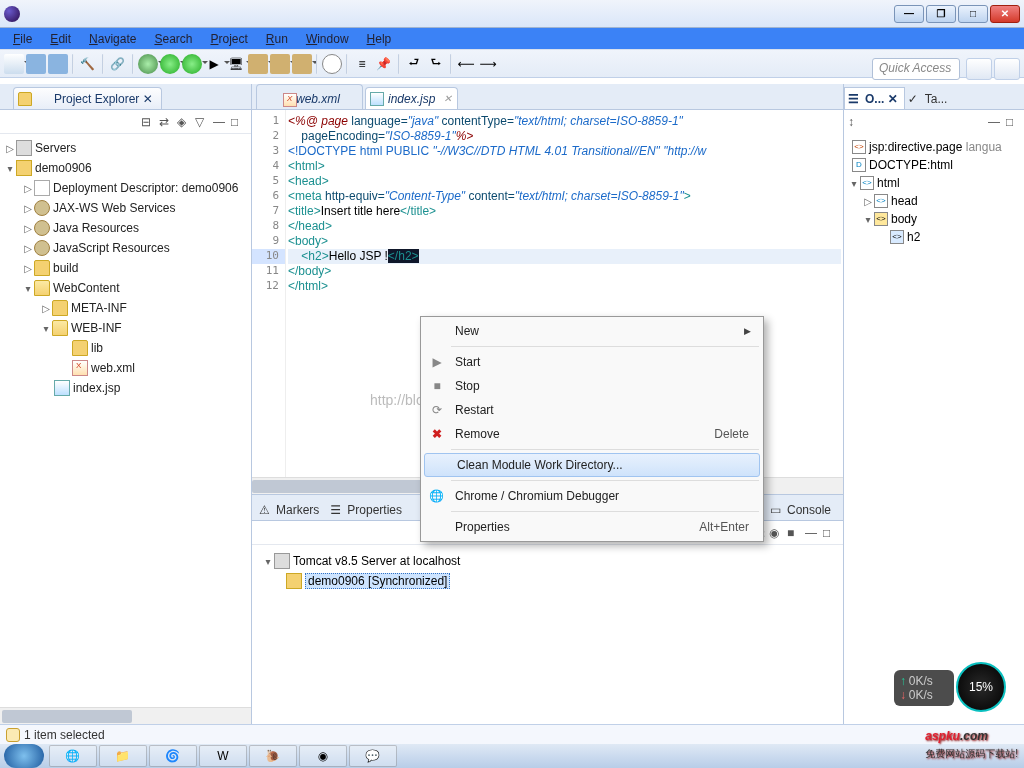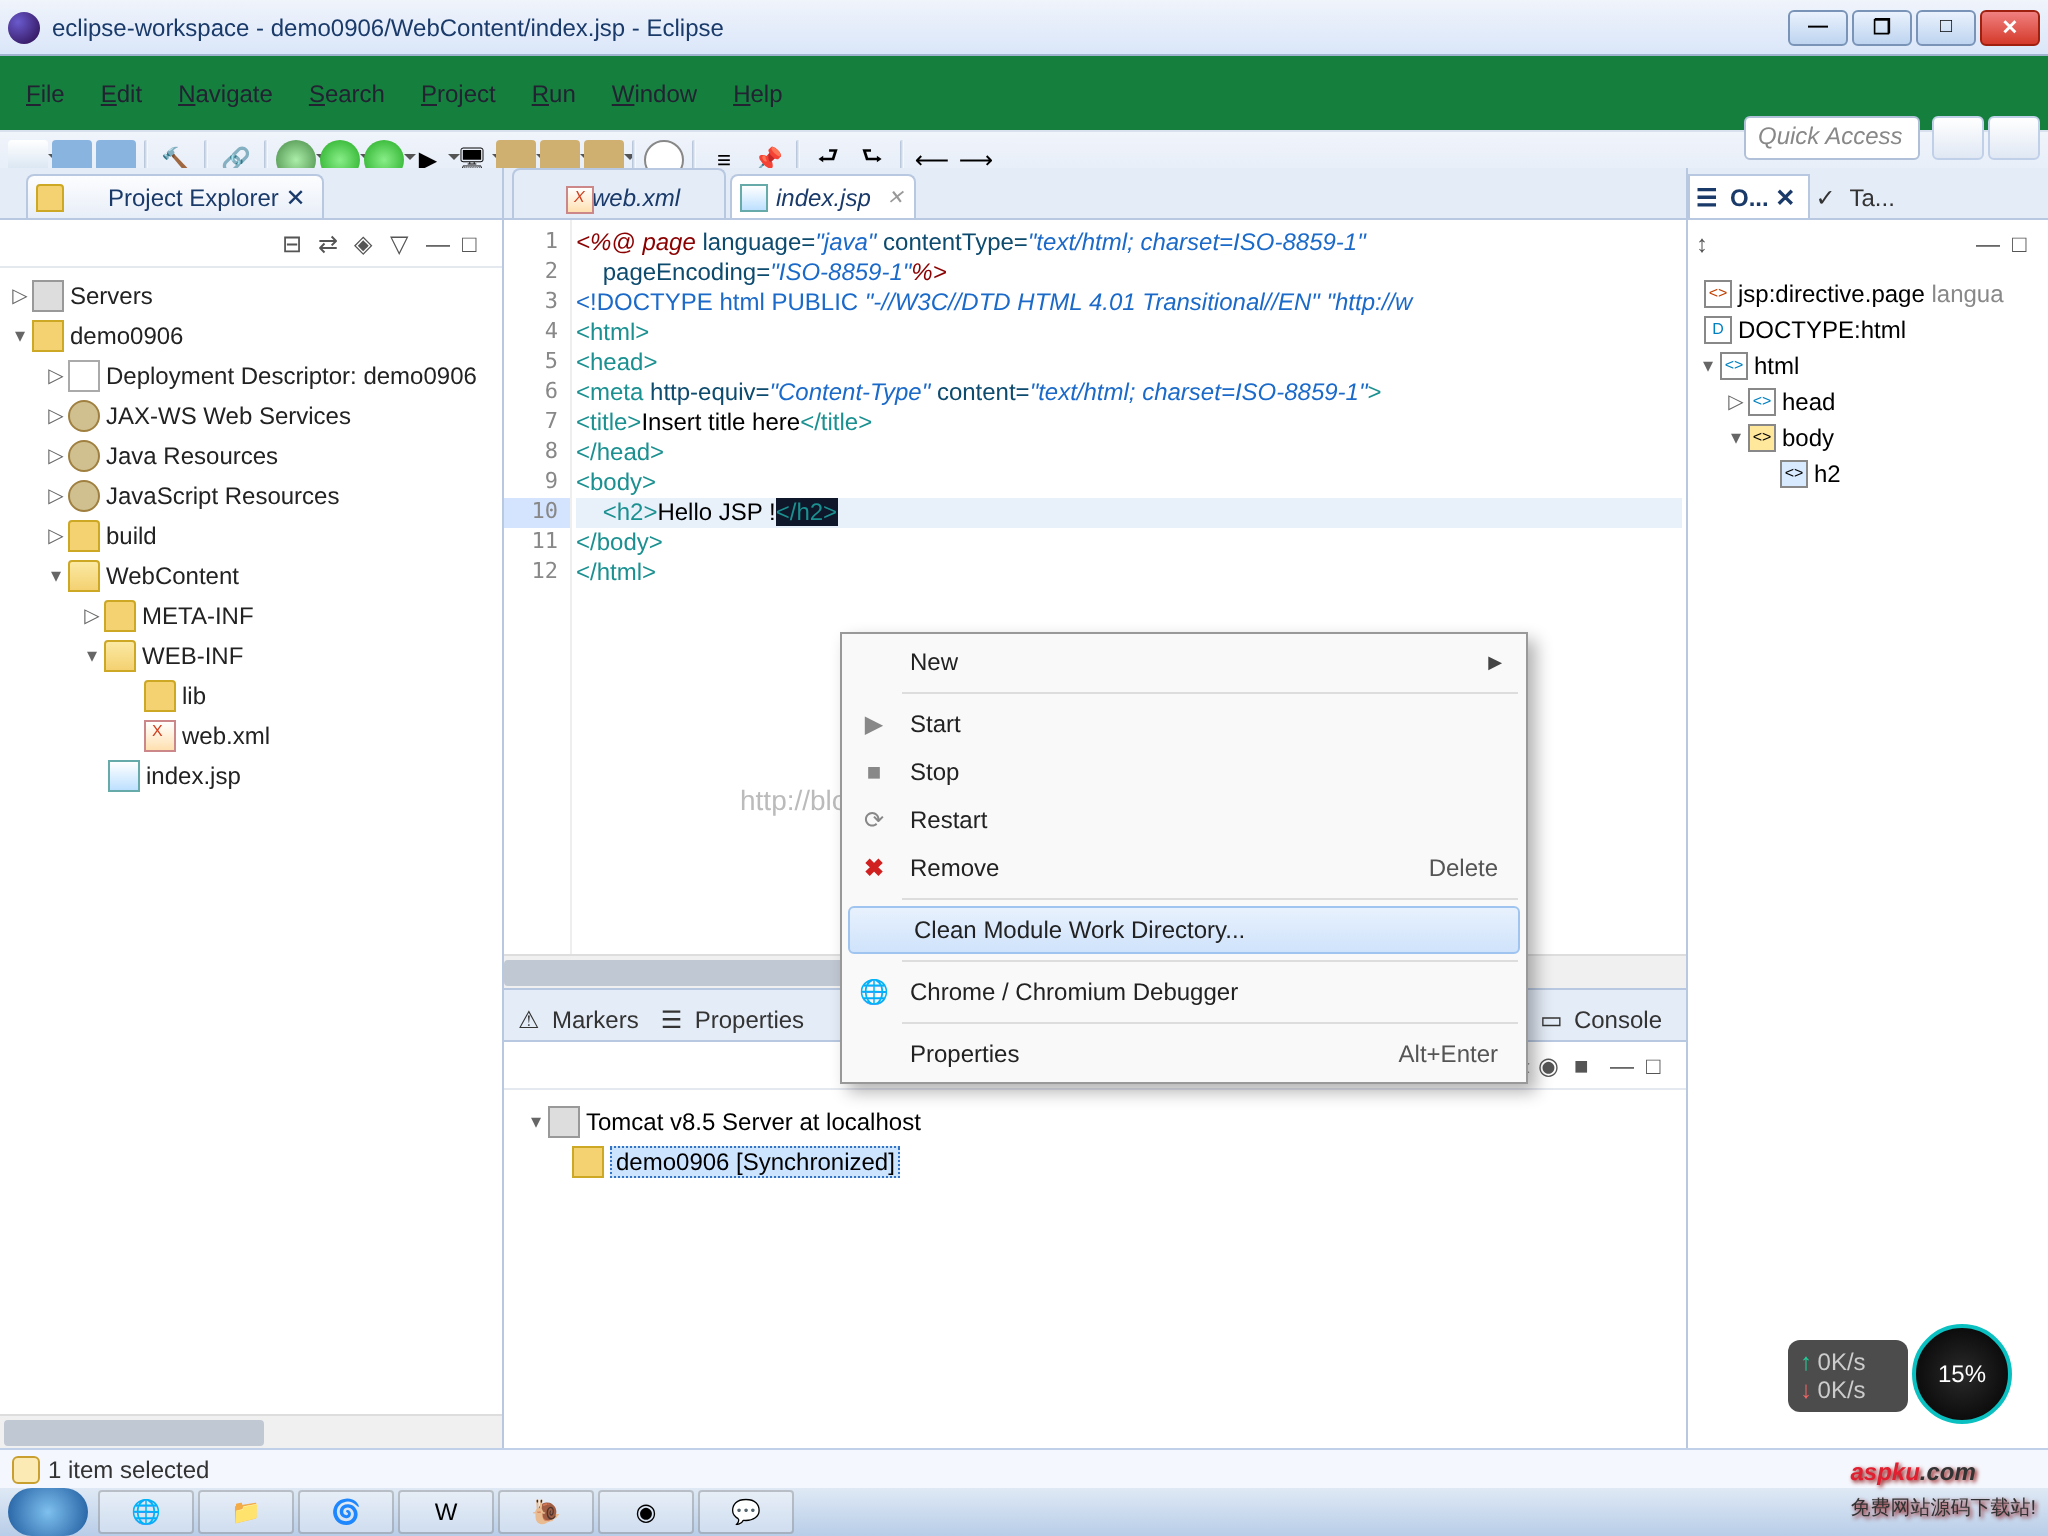--- a/index.html
+++ b/index.html
@@ -3,21 +3,21 @@
 <meta charset="utf-8">
 <style>
 * { box-sizing: border-box; margin: 0; padding: 0; font-family: "Microsoft YaHei", "Segoe UI", sans-serif; font-size: 12px; }
 body { width: 1024px; height: 768px; background: #fff; overflow: hidden; position: relative; }
 .titlebar { height: 28px; background: linear-gradient(#f0f4fb,#dae6f9); display: flex; align-items: center; padding: 0 4px; border-bottom: 1px solid #a0b4d0; }
 .titlebar .eclipse-icon { width: 16px; height: 16px; background: radial-gradient(circle at 5px 5px,#6a5acd,#2a0a4a); border-radius: 50%; margin-right: 6px; }
 .titlebar-text { color: #1a3a6a; flex: 1; }
 .win-btns { display: flex; gap: 2px; margin-left: auto; }
 .win-btn { width: 30px; height: 18px; border: 1px solid #7a94b8; border-radius: 3px; background: linear-gradient(#eaf2fd,#bed4f0); display: flex; align-items: center; justify-content: center; font-size: 10px; font-weight: bold; }
 .win-btn.close { background: linear-gradient(#f08080,#d43a2a); color: #fff; border-color: #a02010; }
-.menubar { height: 38px; background: #15803d; display: flex; align-items: center; padding: 0 4px; border-bottom: 1px solid #d9e1ee; }
+.menubar { height: 22px; background: #3b82f6; display: flex; align-items: center; padding: 0 4px; border-bottom: 1px solid #d9e1ee; }
 .menubar span { padding: 3px 9px; cursor: default; color: #223; }
 .menubar span:first-letter { text-decoration: underline; }
 .toolbar { height: 28px; background: linear-gradient(#f0f4fb,#e4ecf7); border-bottom: 1px solid #c0d0e8; display: flex; align-items: center; padding: 0 4px; gap: 2px; }
 .tbtn { width: 20px; height: 20px; border-radius: 2px; position: relative; display:flex;align-items:center;justify-content:center; }
 .tbtn::after { content:''; position:absolute; right:-6px; top:7px; border:3px solid transparent; border-top-color:#555; }
 .tbtn.nodrop::after{display:none;}
 .tbtn.sep { width:2px; height:20px; background: linear-gradient(90deg,#b0c0d8,#fff); margin: 0 2px; }
 .quickaccess { position: absolute; right: 64px; top: 58px; height: 22px; width: 88px; border: 1px solid #b0c0d8; background: #fff; color: #888; font-style: italic; padding: 2px 6px; border-radius: 3px; }
 .persp-btns { position: absolute; right: 4px; top: 58px; display: flex; gap: 2px; }
 .persp-btn { width: 26px; height: 22px; border: 1px solid #c0d0e8; background: linear-gradient(#fff,#e0e8f4); border-radius: 3px; }
@@ -101,21 +101,20 @@
 .ic-run{background:radial-gradient(#8e8,#2a2);border-radius:50%;}
 .ic-debug{background:radial-gradient(#aea,#484);border-radius:50%;}
 .ic-ext{background:#d0b070;}
 .ic-search{background:#fff;border:1px solid #888;border-radius:50%;}
 </style>
 </head>
 <body>
 
 <div class="titlebar">
   <div class="eclipse-icon"></div>
-  <div class="titlebar-text">eclipse-workspace - demo0906/WebContent/index.jsp - Eclipse</div>
   <div class="win-btns">
     <div class="win-btn">—</div>
     <div class="win-btn">❐</div>
     <div class="win-btn">□</div>
     <div class="win-btn close">✕</div>
   </div>
 </div>
 
 <div class="menubar">
   <span>File</span>

